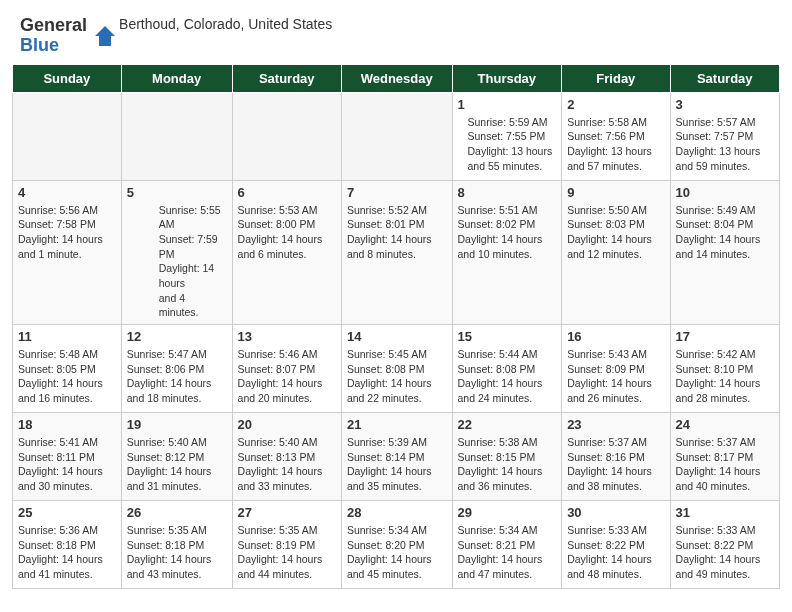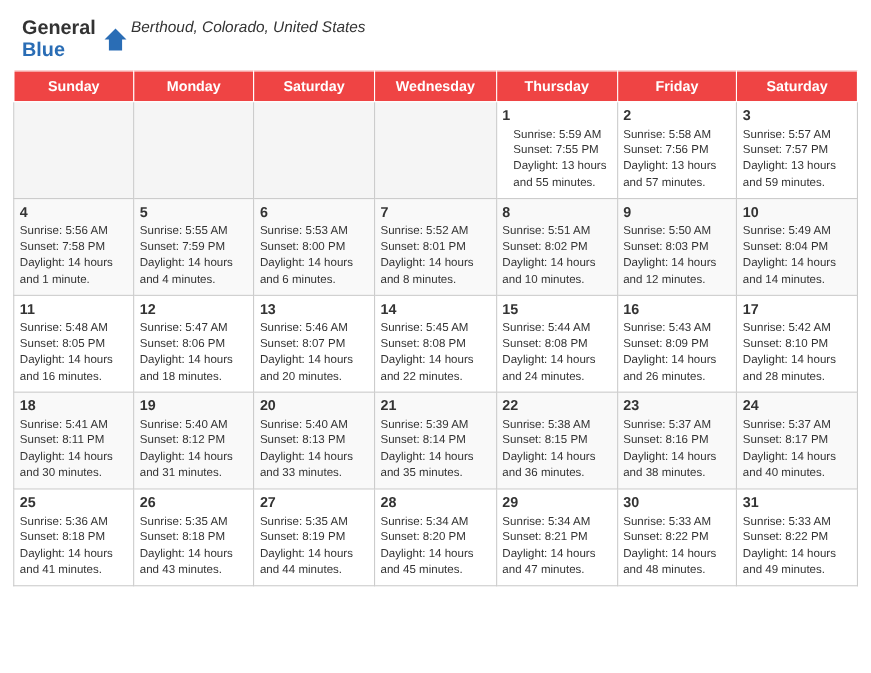--- a/index.html
+++ b/index.html
@@ -42,31 +42,30 @@
       text-align: right;
     }
     .month-year {
       font-size: 32px;
       font-weight: bold;
       color: #333;
     }
     .location {
       font-size: 14px;
       color: #333;
-      font-style: italic;
     }
     .calendar-wrapper {
       padding: 0 12px 12px 12px;
     }
     table {
       width: 100%;
       border-collapse: collapse;
     }
     th {
-      background-color: #ef4444;
+      background-color: #14532d;
       color: #fff;
       text-align: center;
       font-size: 13px;
       padding: 6px 4px;
       border: 1px solid #fff;
     }
     td {
       border: 1px solid #ccc;
       vertical-align: top;
       padding: 4px 5px;
@@ -157,21 +156,21 @@
         <tr>
           <td>
             <span class="day-num">4</span>
             <div class="day-info" style="white-space: pre-line;">Sunrise: 5:56 AM
 Sunset: 7:58 PM
 Daylight: 14 hours
 and 1 minute.</div>
           </td>
           <td>
             <span class="day-num">5</span>
-            <div class="day-info" style="white-space: pre-line;">Sunrise: 5:55 AM
+            <div class="day-info" style="white-space: pre-line; margin-left: 32px;">Sunrise: 5:55 AM
 Sunset: 7:59 PM
 Daylight: 14 hours
 and 4 minutes.</div>
           </td>
           <td>
             <span class="day-num">6</span>
             <div class="day-info" style="white-space: pre-line;">Sunrise: 5:53 AM
 Sunset: 8:00 PM
 Daylight: 14 hours
 and 6 minutes.</div>

